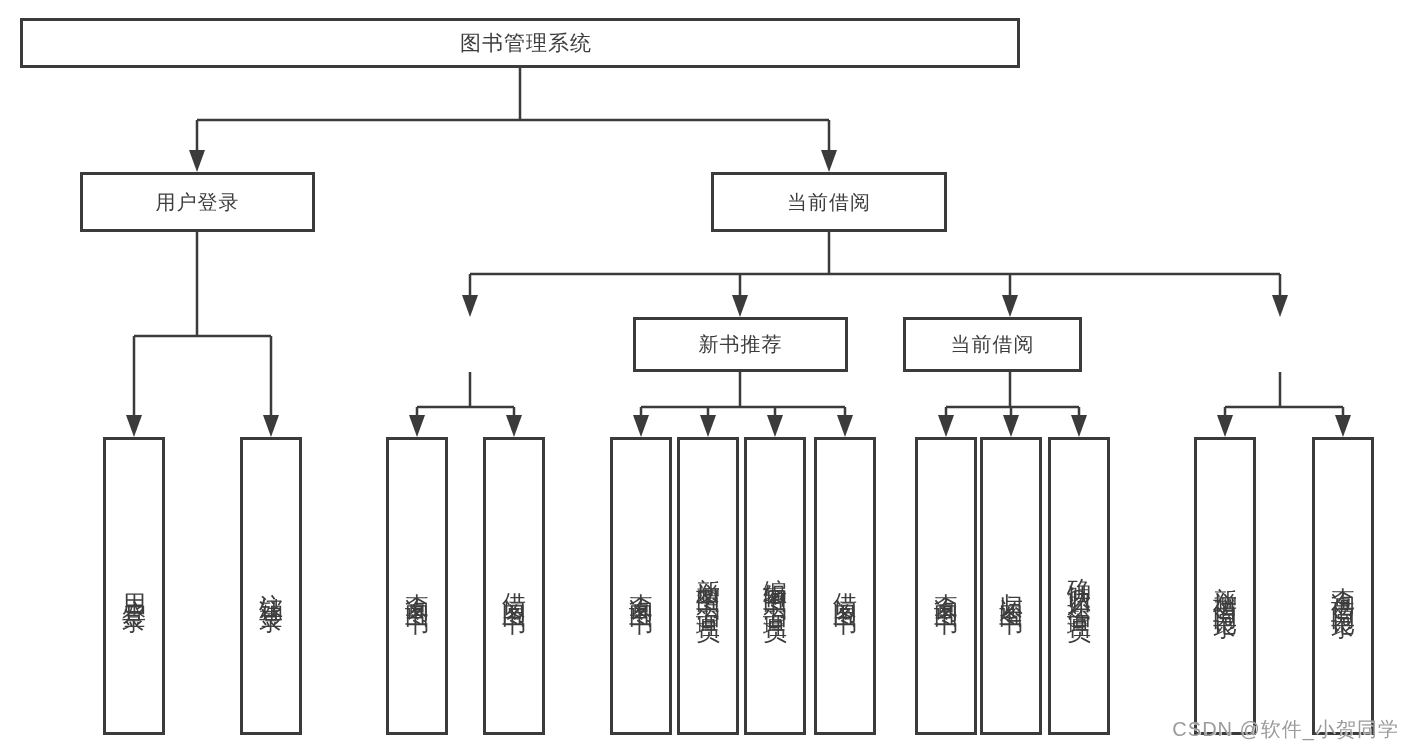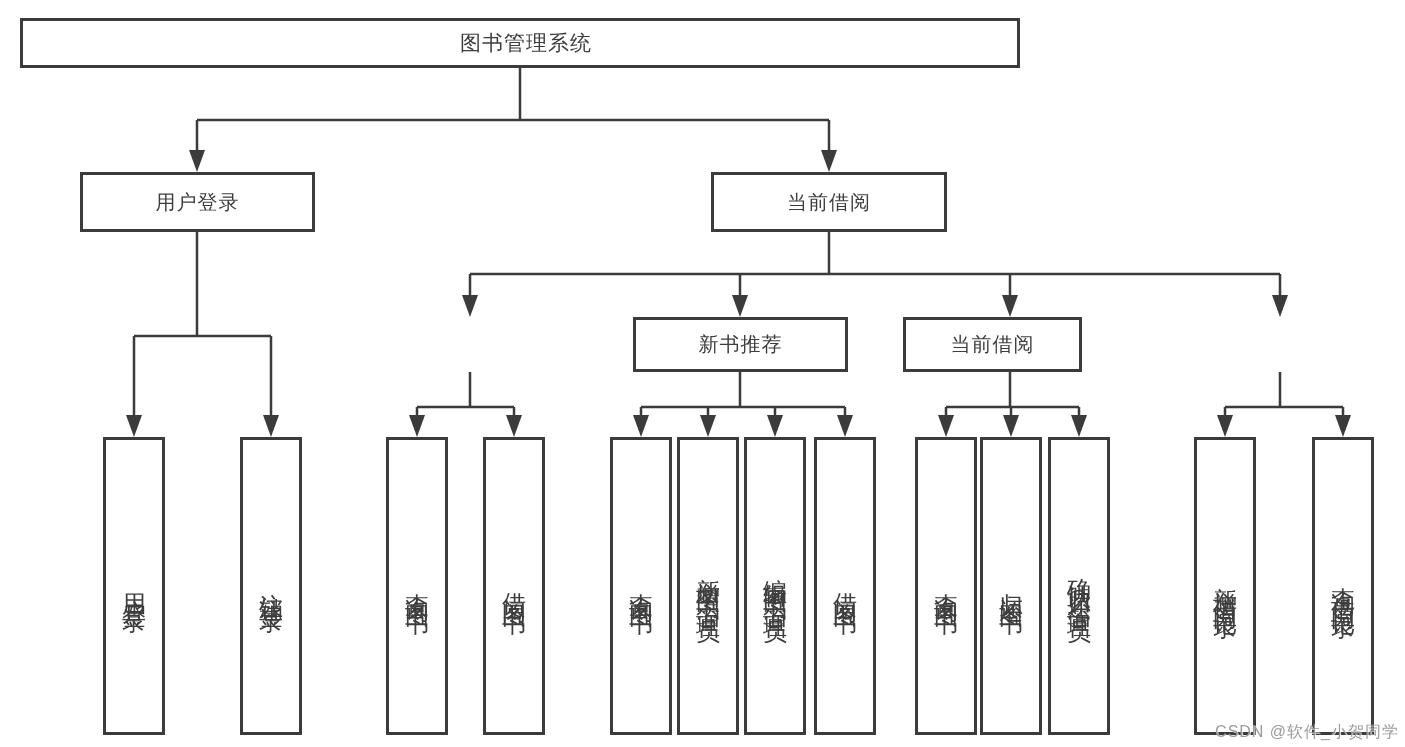--- a/index.html
+++ b/index.html
@@ -13,21 +13,21 @@
     display:flex;align-items:center;justify-content:center;color:#3d3d3d;z-index:2;
   }
   .hbox{font-size:20px;letter-spacing:1px;}
   .root-box{font-size:21px;letter-spacing:1px;padding-left:12px;}
   .vbox{
     writing-mode:vertical-rl;text-orientation:mixed;
     font-size:24px;letter-spacing:6px;line-height:1;
   }
   .watermark{
     position:absolute;right:6px;bottom:4px;z-index:5;
-    font-size:16px;color:#9b9b9b;letter-spacing:1px;
+    font-size:20px;color:#9b9b9b;letter-spacing:1px;
     text-shadow:1px 1px 0 rgba(255,255,255,0.75);
   }
 </style>
 </head>
 <body>
 
 <div class="canvas">
 
   <svg class="connectors" width="1405" height="747" viewBox="0 0 1405 747">
     <g fill="none" stroke="#3b3b3b" stroke-width="2.5">

